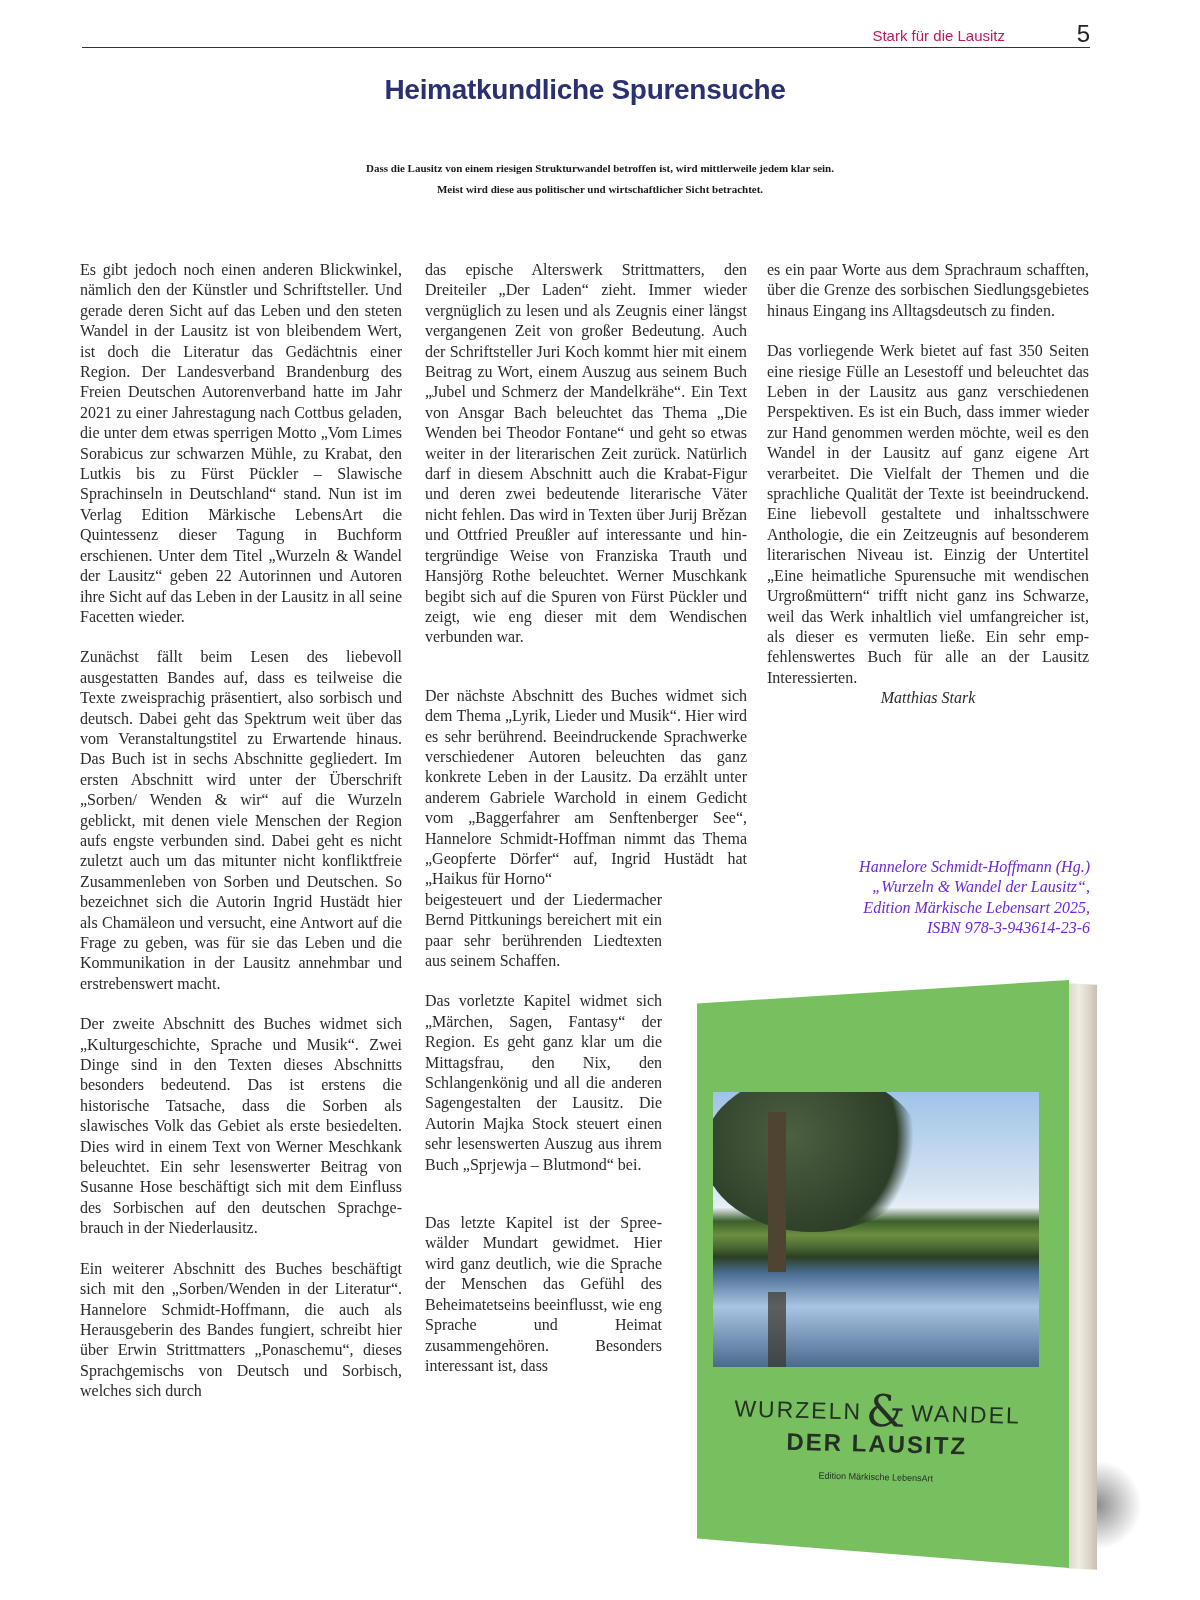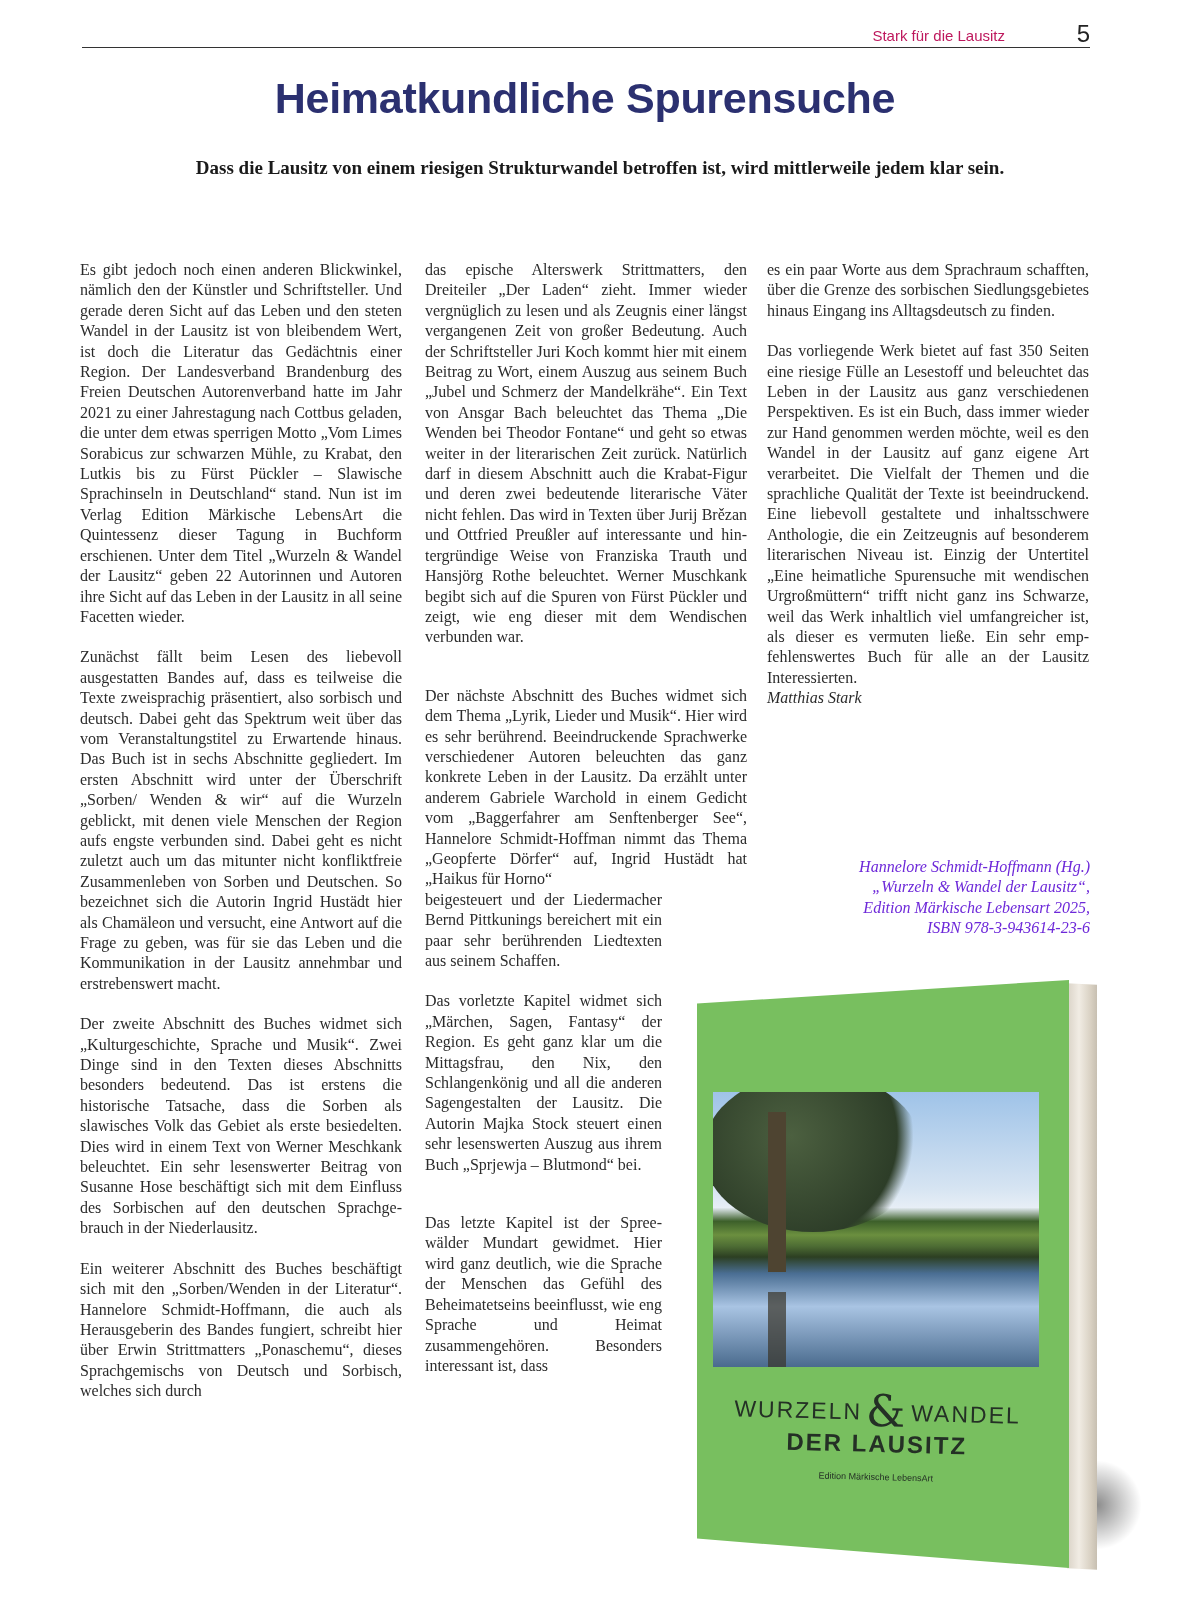--- a/index.html
+++ b/index.html
@@ -4,35 +4,35 @@
 <style>
   html, body { margin: 0; padding: 0; background: #ffffff; }
   body { width: 1200px; height: 1600px; position: relative; overflow: hidden;
          font-family: "DejaVu Serif", serif; color: #2a2a2a; }
   .header-line { position: absolute; left: 82px; top: 47px; width: 1008px; height: 1px; background: #333; }
   .header-title { position: absolute; right: 195px; top: 27px; font-family: "Liberation Sans", sans-serif;
                   font-size: 15px; color: #be185d; }
   .page-num { position: absolute; right: 110px; top: 20px; font-family: "Liberation Sans", sans-serif;
               font-size: 24px; color: #222; }
   .headline { position: absolute; left: 0; width: 1170px; top: 74px; text-align: center;
-              font-family: "Liberation Sans", sans-serif; font-weight: bold; font-size: 43px;
+              font-family: "Liberation Sans", sans-serif; font-weight: bold; font-size: 28px;
               color: #2b3070; letter-spacing: -0.3px; }
   .lead { position: absolute; left: 150px; width: 900px; top: 158px; text-align: center;
-          font-family: "Liberation Serif", serif; font-weight: bold; font-size: 19px; line-height: 20.5px;
+          font-family: "Liberation Serif", serif; font-weight: bold; font-size: 11px; line-height: 20.5px;
           color: #1a1a1a; }
   .lead p { margin: 0; }
   .col { position: absolute; top: 260px; width: 322px; font-family: "Liberation Serif", serif;
          font-size: 16px; line-height: 20.4px; color: #2b2b2b; text-align: justify; }
   .col p { margin: 0; hyphens: manual; }
   .col1 { left: 80px; }
   .col2 { left: 425px; }
   .col3 { left: 767px; }
   .gap { height: 20px; }
   .gap-big { height: 38px; }
-  .sig { text-align: left; font-style: italic; }
+  .sig { text-align: center; font-style: italic; }
   .col2 .narrow { width: 237px; }
   .bookinfo { position: absolute; right: 110px; top: 857px; text-align: right;
               font-family: "Liberation Serif", serif; font-style: italic; font-size: 16px; line-height: 20.4px; color: #6d28d9; }
   .bookinfo p { margin: 0; }
   
   .book { position: absolute; left: 697px; top: 980px; width: 430px; height: 588px; }
   .book-spine { position: absolute; left: 370px; top: 4px; width: 30px; height: 585px;
                 background: linear-gradient(90deg, #d9d2c6, #f1ece4 40%, #d8d0c2 80%, #c7bfb1);
                 transform: skewY(3deg); }
   .book-shadow { position: absolute; left: 400px; top: 480px; width: 45px; height: 90px;
@@ -58,20 +58,21 @@
 <div>
   <span class="header-title">Stark für die Lausitz</span>
   <span class="page-num">5</span>
   <div class="header-line"></div>
 </div>
 
 <h1 class="headline" style="margin:0">Heimatkundliche Spurensuche</h1>
 
 <div class="lead">
   <p>Dass die Lausitz von einem riesigen Strukturwandel betroffen ist, wird mittlerweile jedem klar sein.</p>
+  <p>Meist wird diese aus politischer und wirtschaftlicher Sicht betrachtet.</p>
 </div>
 
 <div class="col col1">
   <p>Es gibt jedoch noch einen anderen Blick­winkel, nämlich den der Künstler und Schriftsteller. Und gerade deren Sicht auf das Leben und den steten Wandel in der Lausitz ist von bleibendem Wert, ist doch die Literatur das Gedächtnis einer Region. Der Landesverband Brandenburg des Frei­en Deutschen Autorenverband hatte im Jahr 2021 zu einer Jahrestagung nach Cott­bus geladen, die unter dem etwas sperrigen Motto „Vom Limes Sorabicus zur schwar­zen Mühle, zu Krabat, den Lutkis bis zu Fürst Pückler – Slawische Sprachinseln in Deutschland“ stand. Nun ist im Verlag Edi­tion Märkische LebensArt die Quintessenz dieser Tagung in Buchform erschienen. Unter dem Titel „Wurzeln &amp; Wandel der Lausitz“ geben 22 Autorinnen und Autoren ihre Sicht auf das Leben in der Lausitz in all seine Facetten wieder.</p>
   <div class="gap"></div>
   <p>Zunächst fällt beim Lesen des liebevoll ausgestatten Bandes auf, dass es teilwei­se die Texte zweisprachig präsentiert, also sorbisch und deutsch. Dabei geht das Spek­trum weit über das vom Veranstaltungsti­tel zu Erwartende hinaus. Das Buch ist in sechs Abschnitte gegliedert. Im ersten Ab­schnitt wird unter der Überschrift „Sorben/ Wenden &amp; wir“ auf die Wurzeln geblickt, mit denen viele Menschen der Region aufs engste verbunden sind. Dabei geht es nicht zuletzt auch um das mitunter nicht kon­fliktfreie Zusammenleben von Sorben und Deutschen. So bezeichnet sich die Autorin Ingrid Hustädt hier als Chamäleon und ver­sucht, eine Antwort auf die Frage zu geben, was für sie das Leben und die Kommunika­tion in der Lausitz annehmbar und erstre­benswert macht.</p>
   <div class="gap"></div>
   <p>Der zweite Abschnitt des Buches widmet sich „Kulturgeschichte, Sprache und Mu­sik“. Zwei Dinge sind in den Texten dieses Abschnitts besonders bedeutend. Das ist erstens die historische Tatsache, dass die Sorben als slawisches Volk das Gebiet als erste besiedelten. Dies wird in einem Text von Werner Meschkank beleuchtet. Ein sehr lesenswerter Beitrag von Susanne Hose beschäftigt sich mit dem Einfluss des Sorbischen auf den deutschen Sprachge­brauch in der Niederlausitz.</p>
   <div class="gap"></div>
   <p>Ein weiterer Abschnitt des Buches beschäf­tigt sich mit den „Sorben/Wenden in der Li­teratur“. Hannelore Schmidt-Hoffmann, die auch als Herausgeberin des Bandes fun­giert, schreibt hier über Erwin Strittmatters „Ponaschemu“, dieses Sprachgemischs von Deutsch und Sorbisch, welches sich durch</p>

